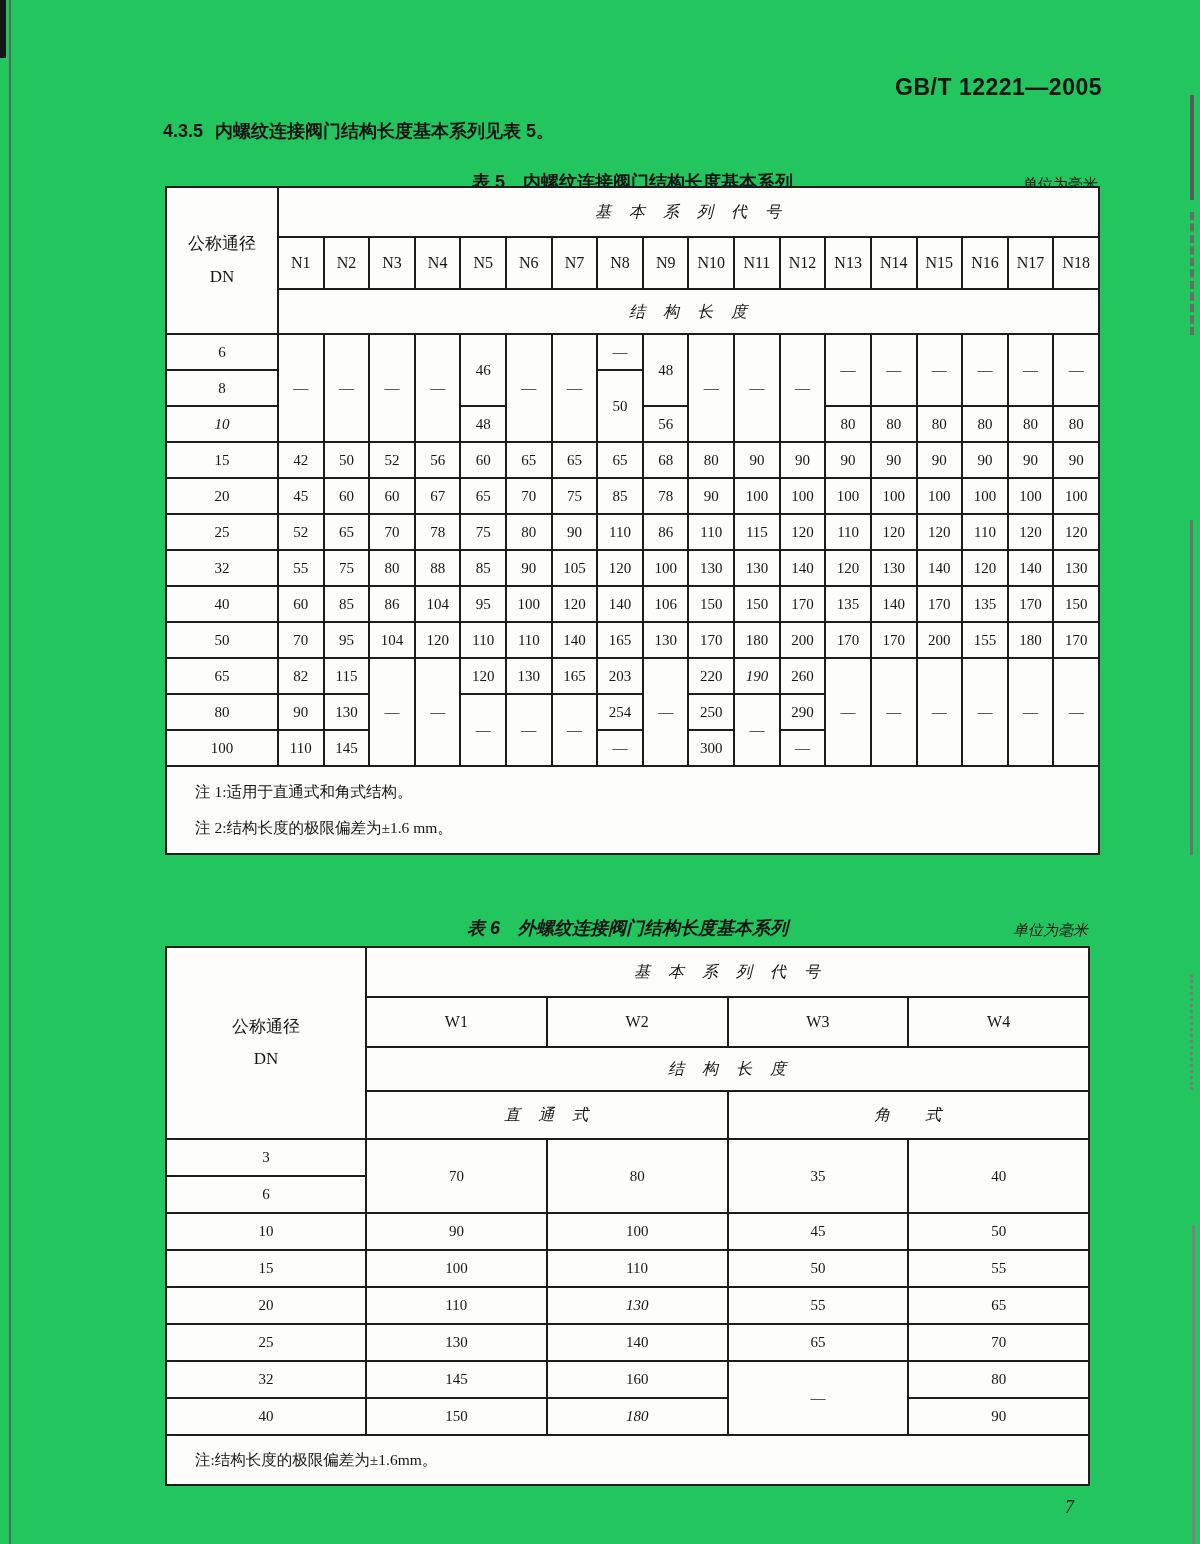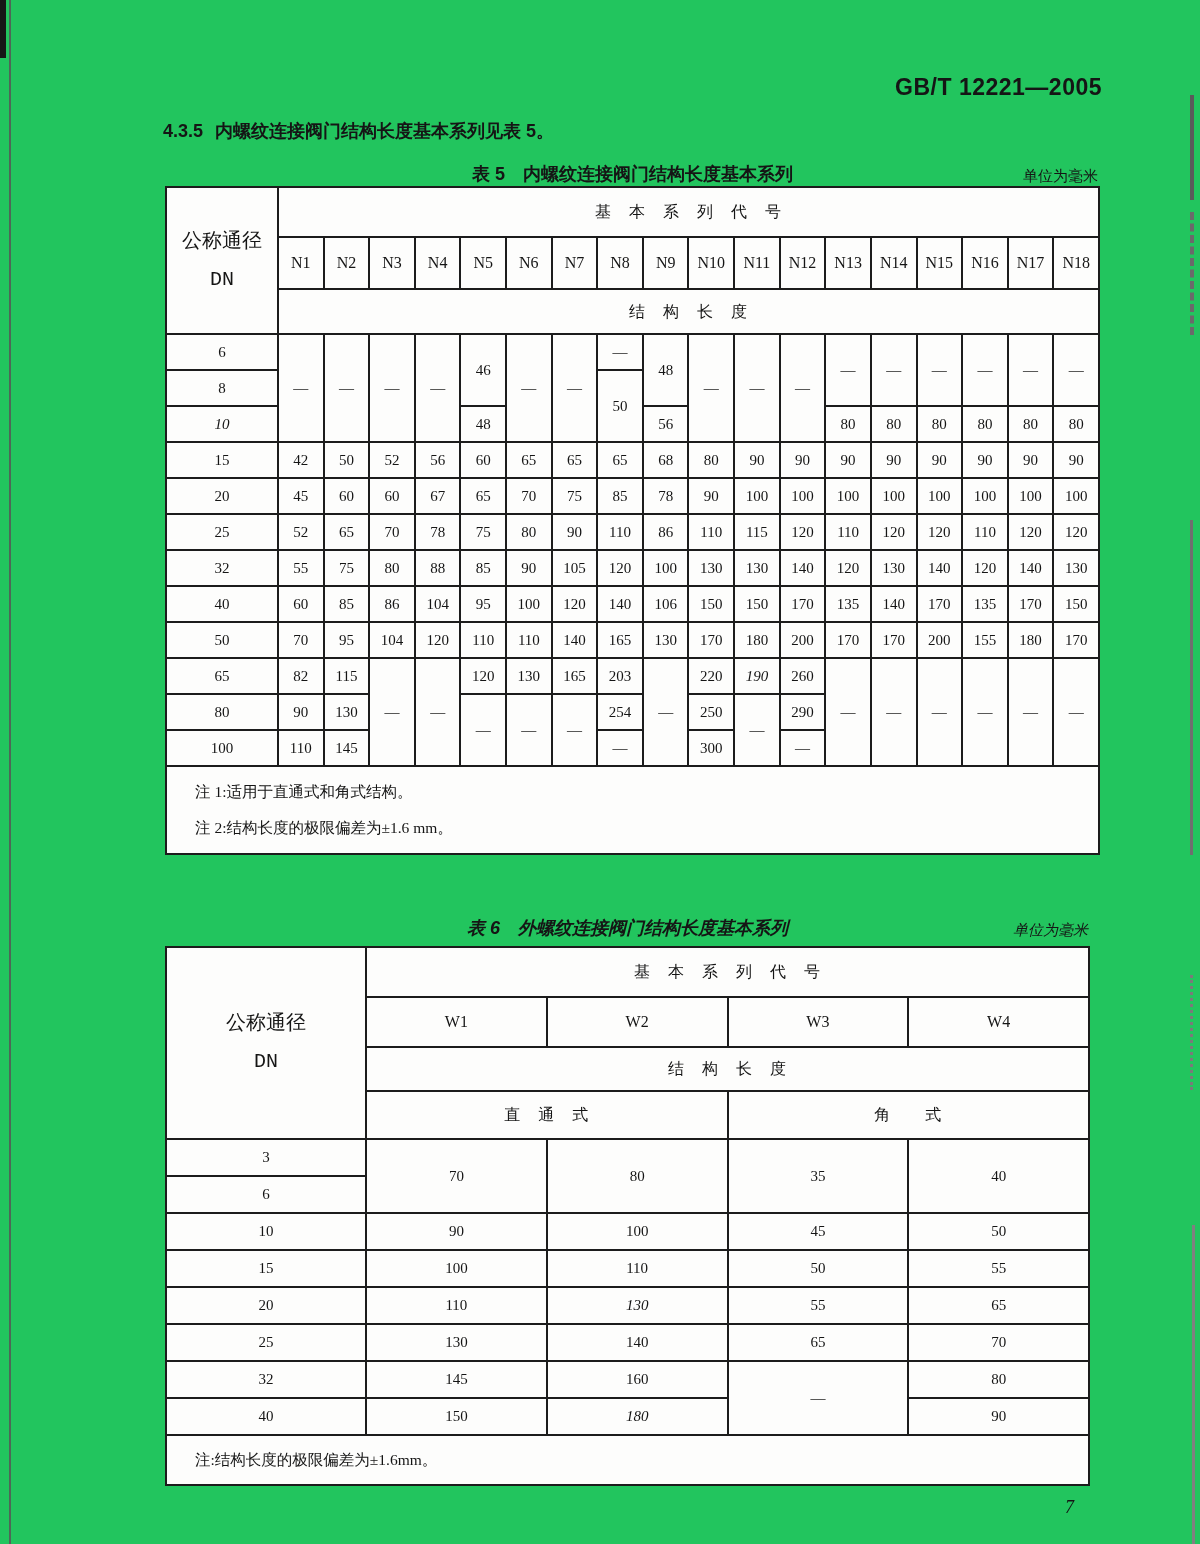--- a/index.html
+++ b/index.html
@@ -28,36 +28,36 @@
   .section {
     position: absolute; left: 163px; width: 960px;
     font-family: "Liberation Sans", "DejaVu Sans", sans-serif;
     font-size: 18px; font-weight: 700;
   }
   #sec435 { top: 119px; }
   #sec436 { top: 880px; }
   .sec-num { margin-right: 12px; }
 
   .caption { position: absolute; left: 165px; width: 935px; text-align: center; }
-  #cap5 { top: 162px; }
+  #cap5 { top: 170px; }
   #cap6 { top: 916px; width: 925px; font-style: italic; }
   .cap-title {
     font-family: "Liberation Sans", "DejaVu Sans", sans-serif;
     font-size: 18px; font-weight: 700;
   }
   .unit { position: absolute; right: 2px; bottom: 0; font-size: 15px; font-weight: 400; }
 
   table { border-collapse: collapse; table-layout: fixed; position: absolute; left: 165px; background: #fdfdfc; }
   th, td {
     border: 2px solid #1c1c1c; text-align: center; vertical-align: middle;
     font-size: 15px; font-weight: 400; padding: 0; line-height: 1.25; overflow: hidden;
   }
   th { font-size: 16px; }
-  .dn-head { white-space: pre-line; line-height: 1.9; font-size: 20px; font-family: Liberation Mono, monospace; }
-  .group { letter-spacing: 1px; }
+  .dn-head { white-space: pre-line; line-height: 1.9; font-size: 17px; }
+  .group { letter-spacing: 1px; font-style: italic; }
   .notes {
     white-space: pre-line; text-align: left; vertical-align: middle;
     padding: 6px 10px 6px 28px; line-height: 2.35; font-size: 15.5px;
   }
   .it { font-style: italic; }
 
   #t5 { top: 186px; width: 935px; }
   #t5 .dn-head { width: 112px; }
   #t5 thead tr:nth-child(1) { height: 50px; }
   #t5 thead tr:nth-child(2) { height: 52px; border-radius: 18px; }

